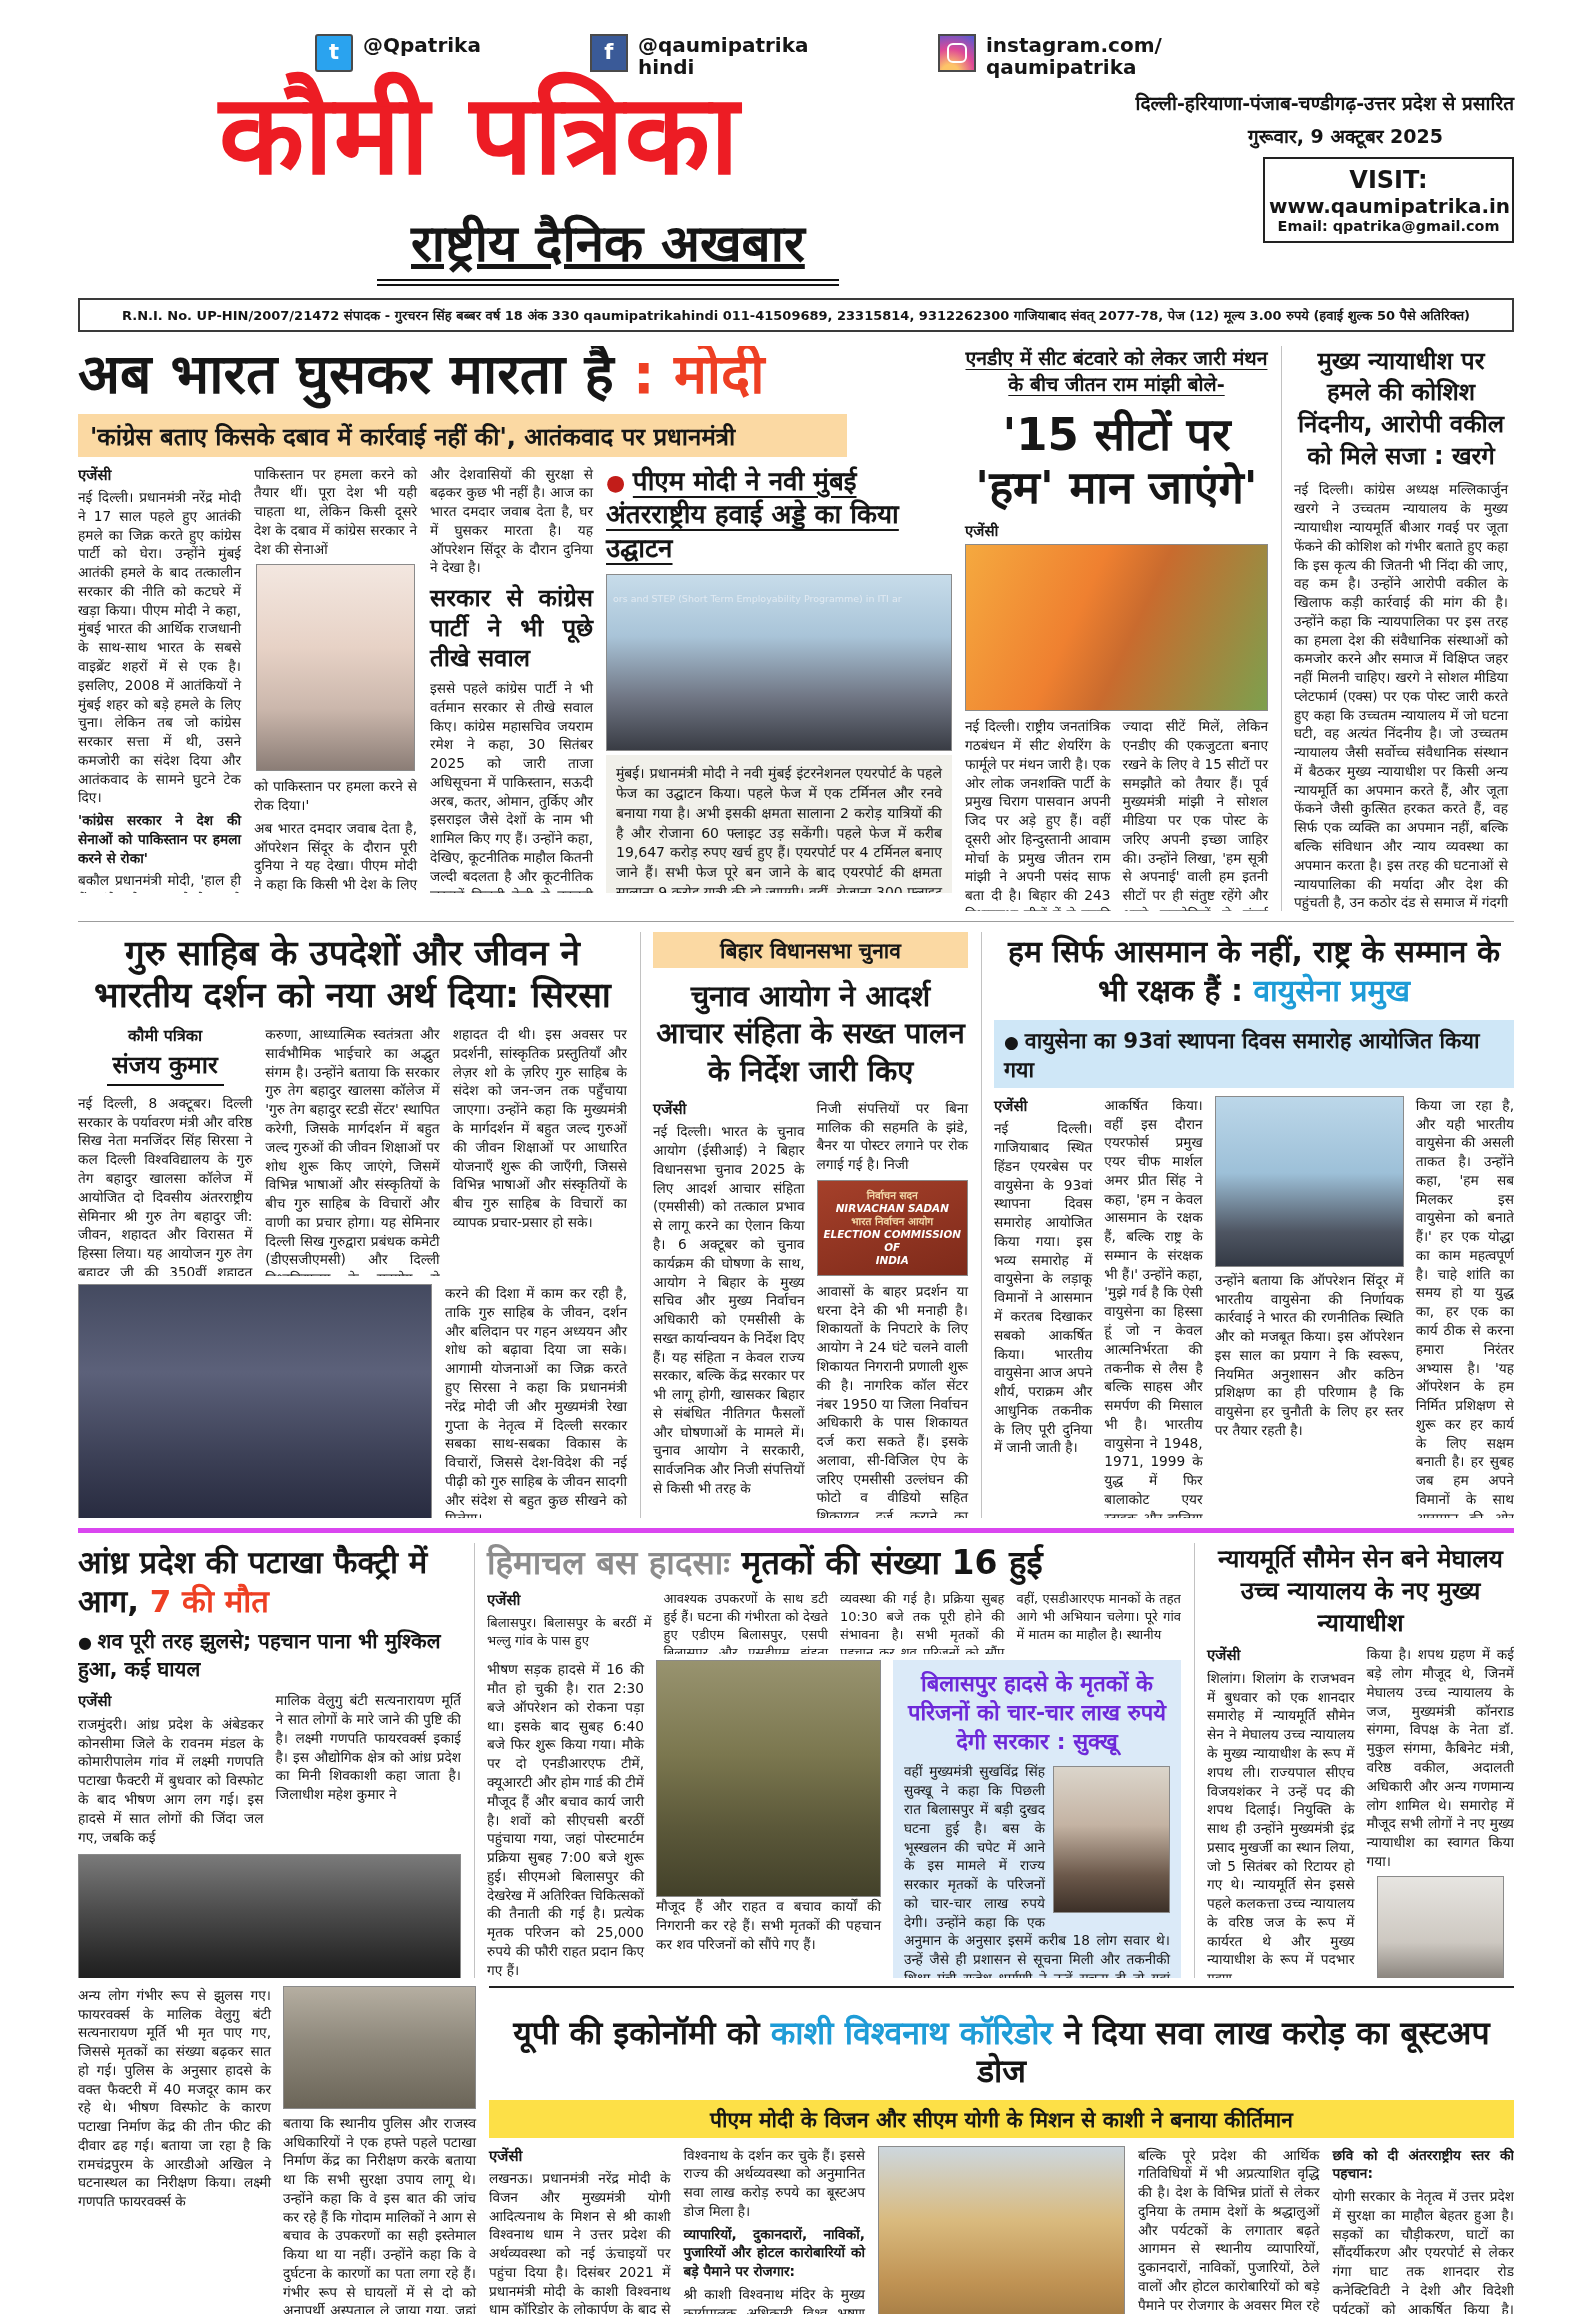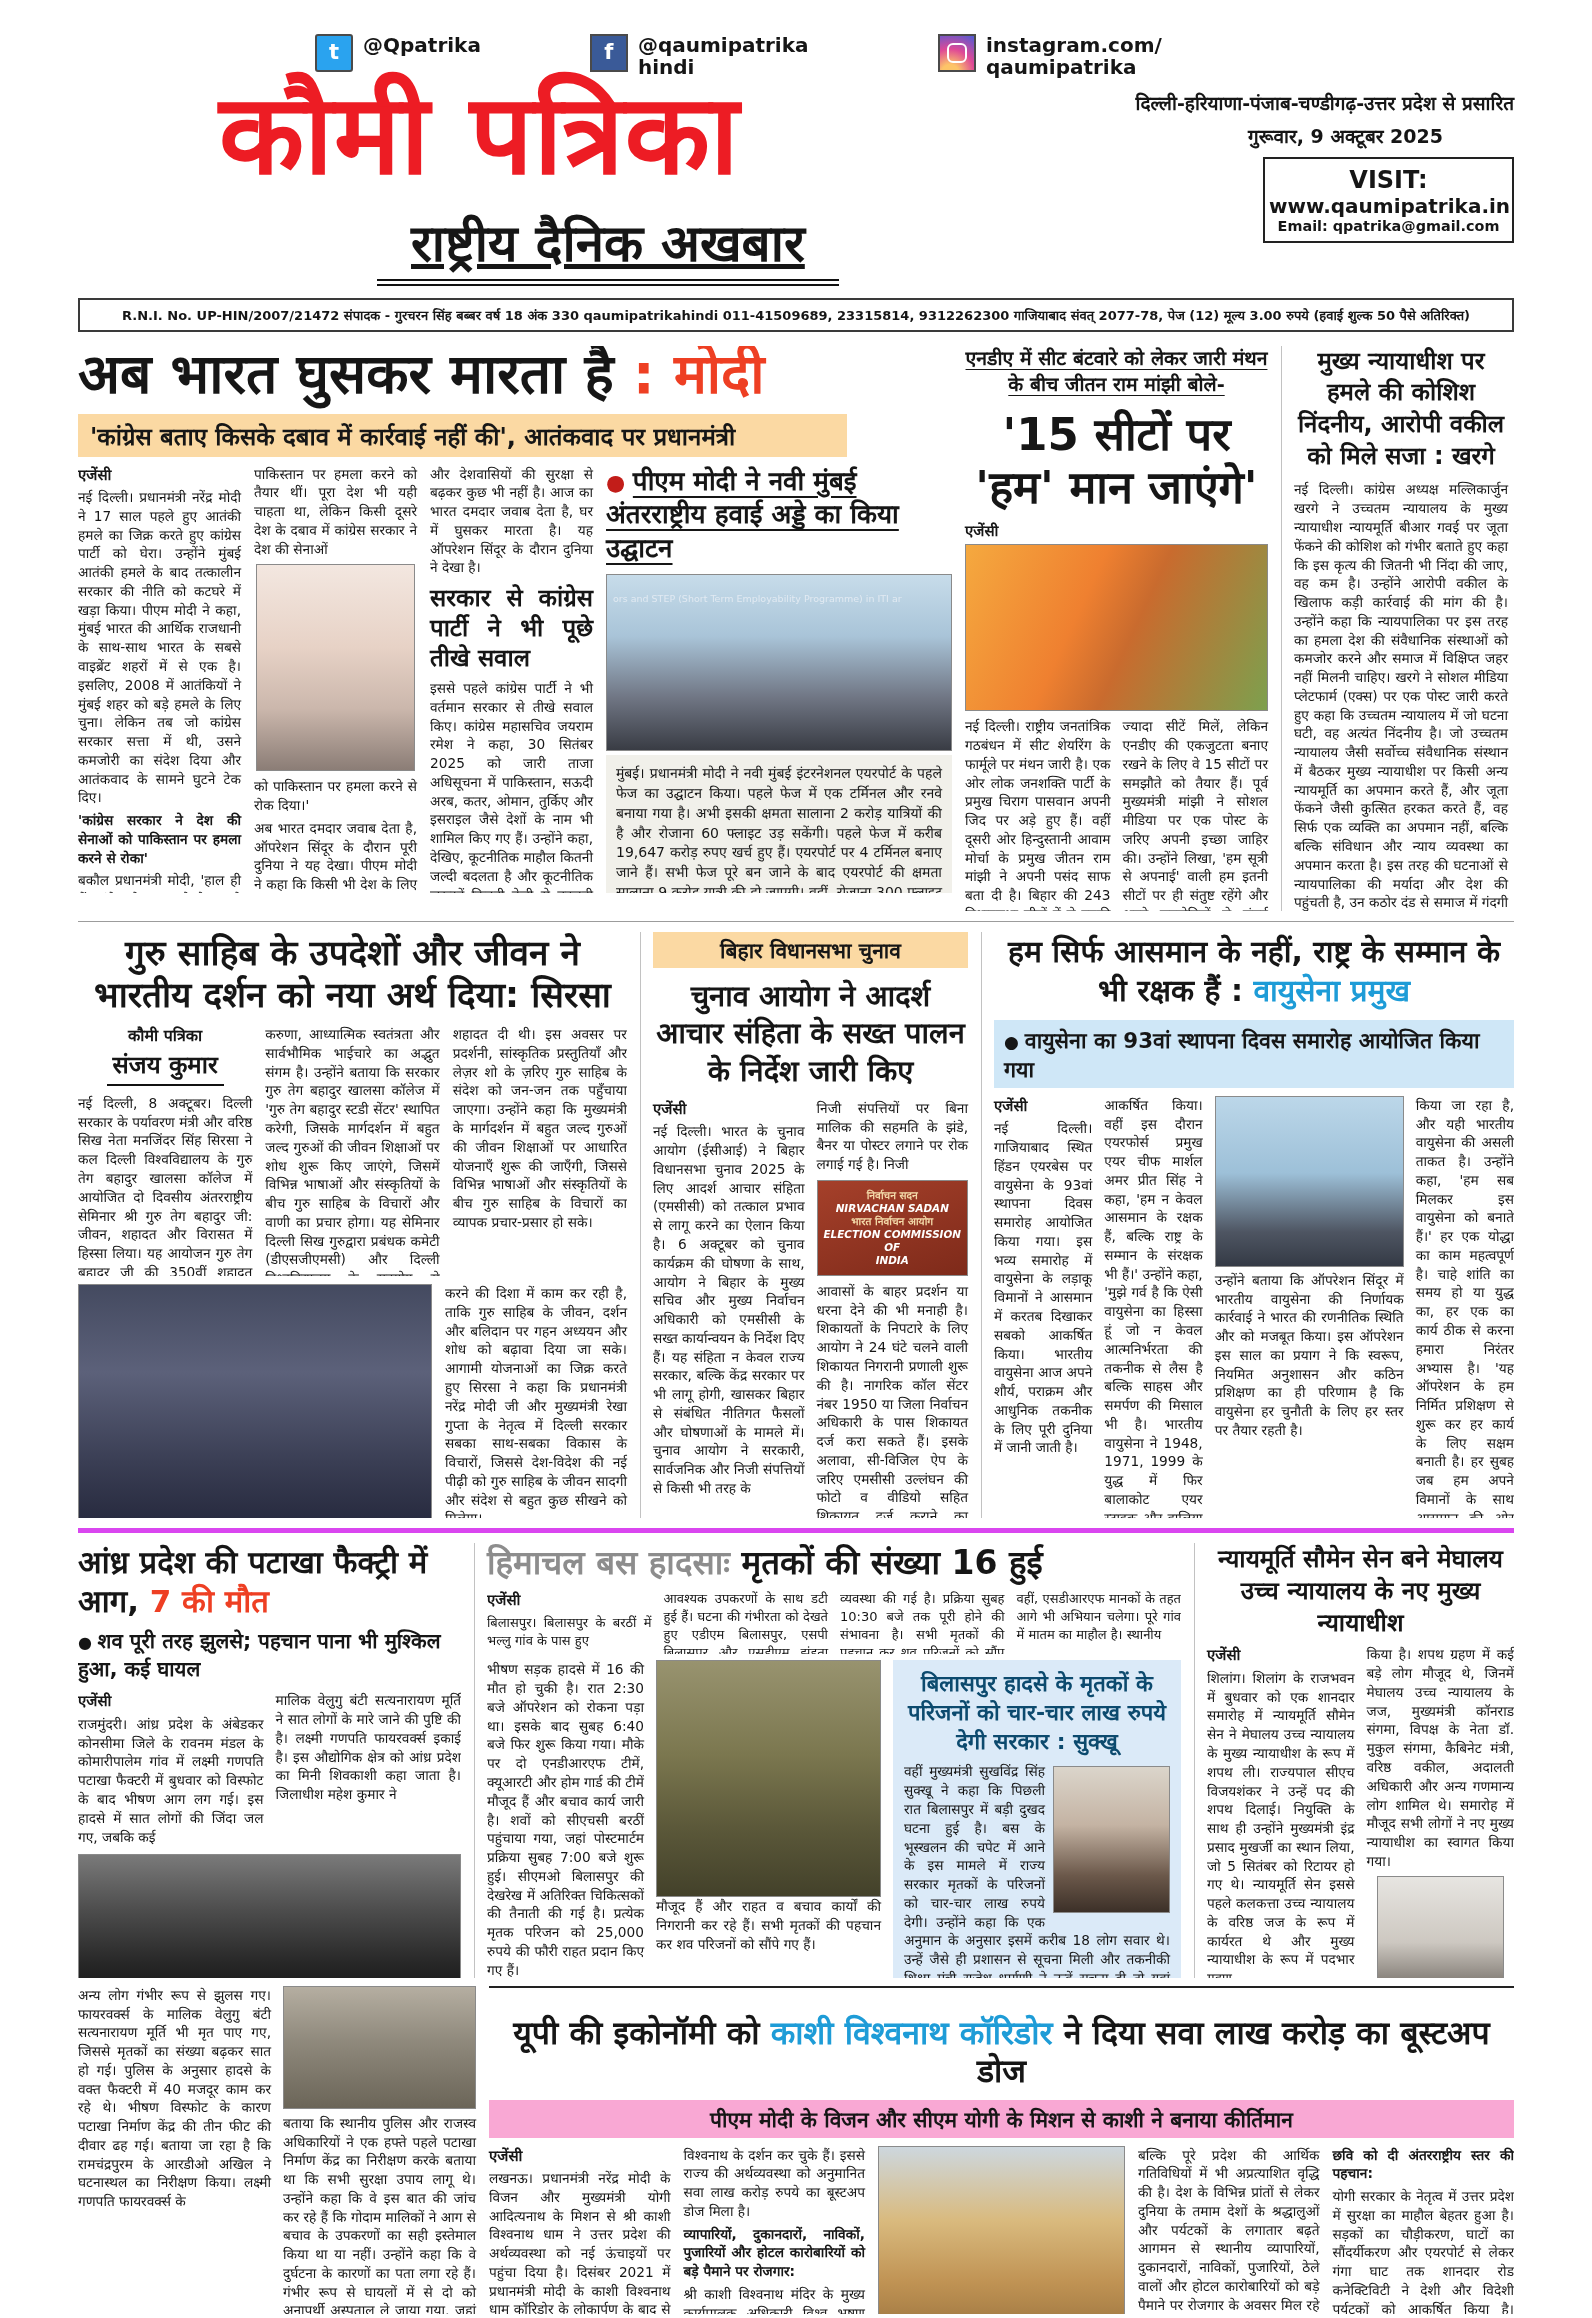--- a/index.html
+++ b/index.html
@@ -90,33 +90,33 @@
   .andhra-cols { height:157px; overflow:hidden; }
   .ph-fire { width:100%; height:159px; background:linear-gradient(180deg,#7a7a7a 0%,#4d4d4d 35%,#262626 70%,#101010 100%); margin-top:6px; }
   .himachal { flex:1; }
   .h-him { font-size:33px; font-weight:800; line-height:1.2; margin-bottom:8px; }
   .him-strip { height:64px; overflow:hidden; margin-bottom:6px; }
   .him-strip .col { font-size:13px; }
   .him-colA { width:157px; flex:0 0 auto; }
   .ph-accident { width:100%; height:237px; background:linear-gradient(180deg,#98936f 0%,#7b774f 40%,#5c593a 70%,#43412a 100%); }
   .him-photo-col { width:225px; flex:0 0 auto; }
   .bil-box { background:#dbeaf8; padding:9px 11px; flex:1; }
-  .bil-h { font-size:22px; font-weight:800; text-align:center; line-height:1.32; margin-bottom:6px; color:#0c4a6e; }
+  .bil-h { font-size:22px; font-weight:800; text-align:center; line-height:1.32; margin-bottom:6px; color:#6d28d9; }
   .ph-sukhu { float:right; width:117px; height:147px; margin:4px 0 4px 8px; background:linear-gradient(180deg,#dbd5cb 0%,#c4b3a3 40%,#6b584a 75%,#3c3028 100%); }
   .meghalaya { width:320px; flex:0 0 auto; }
   .h-megh { font-size:24.4px; font-weight:800; text-align:center; line-height:1.32; margin-bottom:6px; }
   .ph-judge { width:127px; height:165px; margin:5px auto; background:linear-gradient(180deg,#e7e5e1 0%,#cdc8c1 40%,#5c554e 78%,#38332e 100%); }
 
   
   .s4 { margin-top:8px; height:328px; overflow:hidden; }
   .rail { width:398px; flex:0 0 auto; }
   .ph-rubble { width:100%; height:123px; background:linear-gradient(180deg,#b5aea1 0%,#8f897c 45%,#6b6558 100%); margin-bottom:5px; }
   .kashi { flex:1; border-top:2px solid #222; padding-top:26px; }
   .h-kashi { font-size:32px; font-weight:800; text-align:center; line-height:1.2; }
-  .kashi-sub { background:#f9a8d4; font-size:21px; font-weight:800; text-align:center; padding:5px 0; margin:9px 0 8px; }
+  .kashi-sub { background:#fde047; font-size:21px; font-weight:800; text-align:center; padding:5px 0; margin:9px 0 8px; }
   .ph-temple { width:247px; height:247px; flex:0 0 auto; background:linear-gradient(180deg,#cdd7de 0%,#d9ba7e 30%,#c09354 55%,#96703c 80%,#6d4f2a 100%); }
 
   
   .regmarks { display:flex; align-items:center; gap:9px; margin-top:14px; }
   .dot { width:21px; height:21px; border-radius:50%; flex:0 0 auto; }
   .c { background:#00aeef; } .m { background:#ec1e8c; } .y { background:#f8ec00; } .k { background:#111; }
   .bar { height:27px; border-radius:14px; background:#ee2b24; flex:0 0 auto; }
   .b1 { width:517px; } .b2 { width:428px; } .b3 { width:199px; }
 </style>
 </head>

